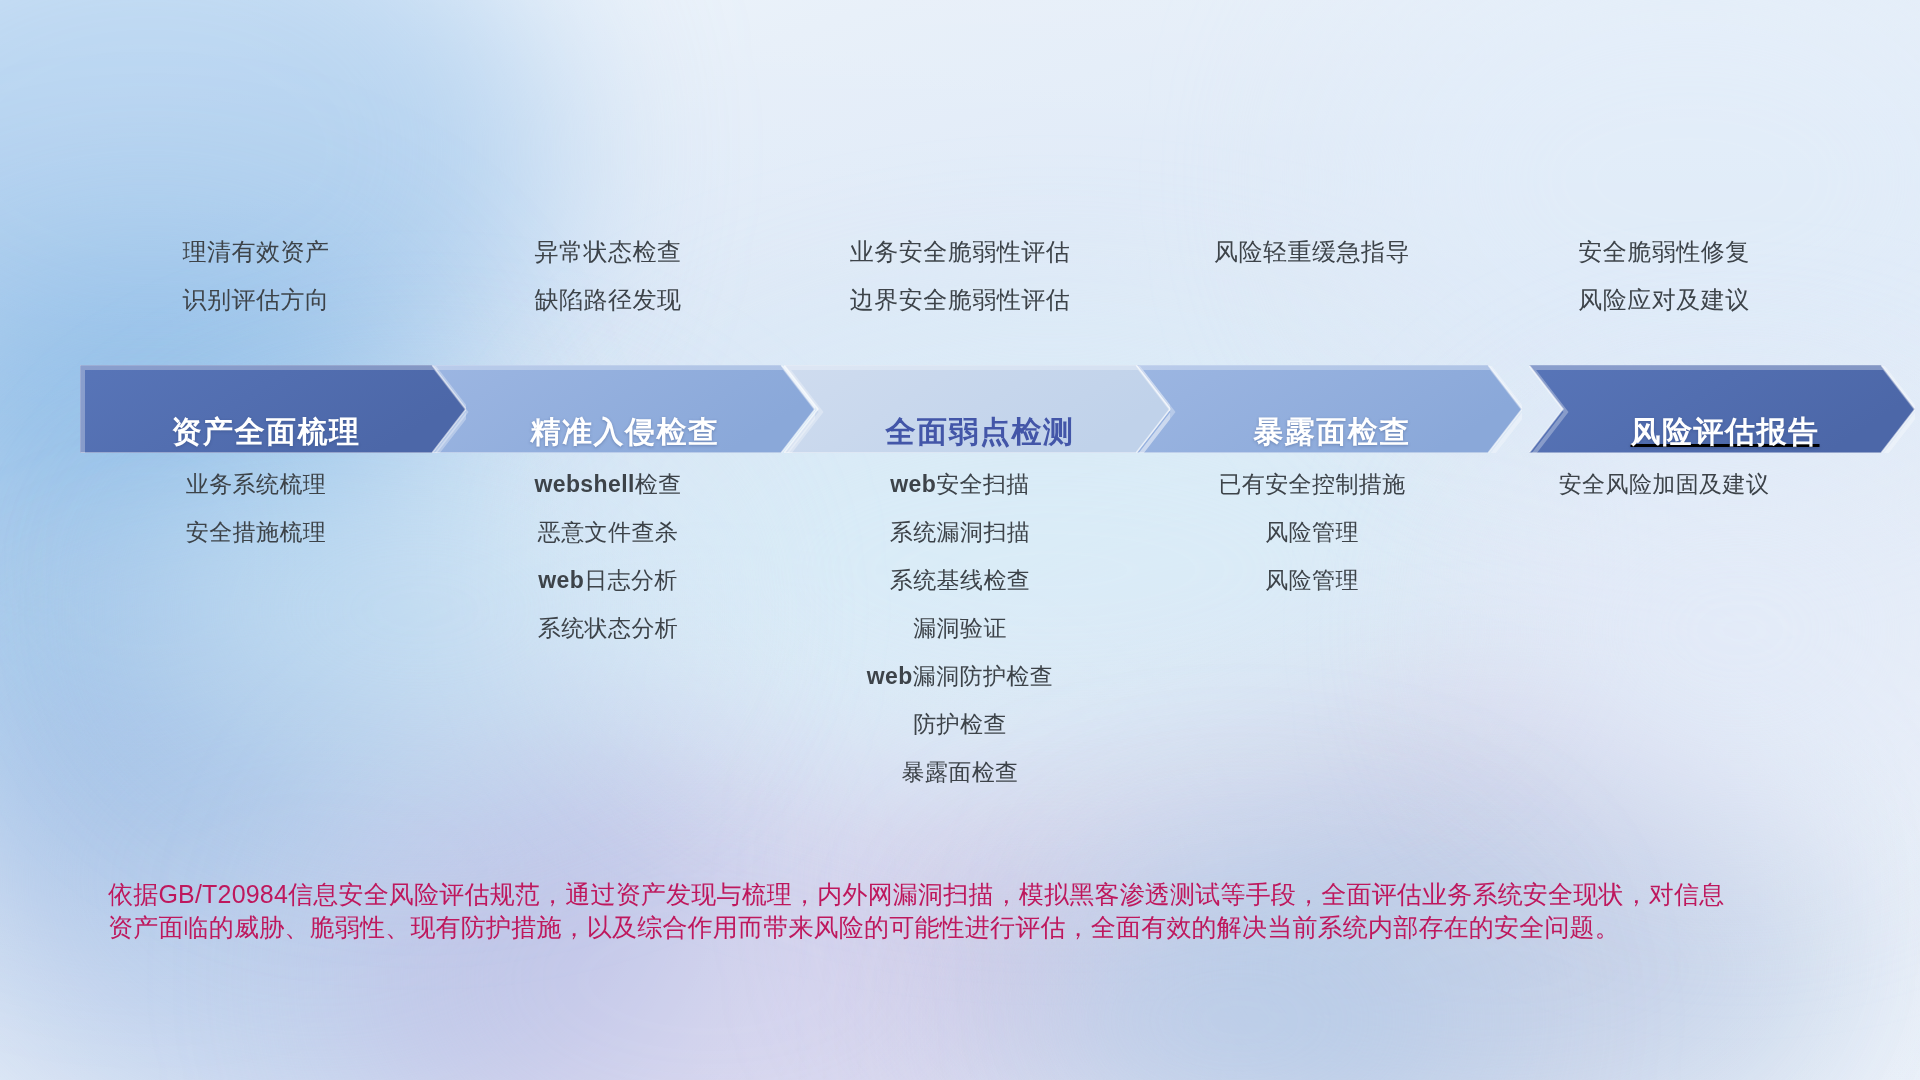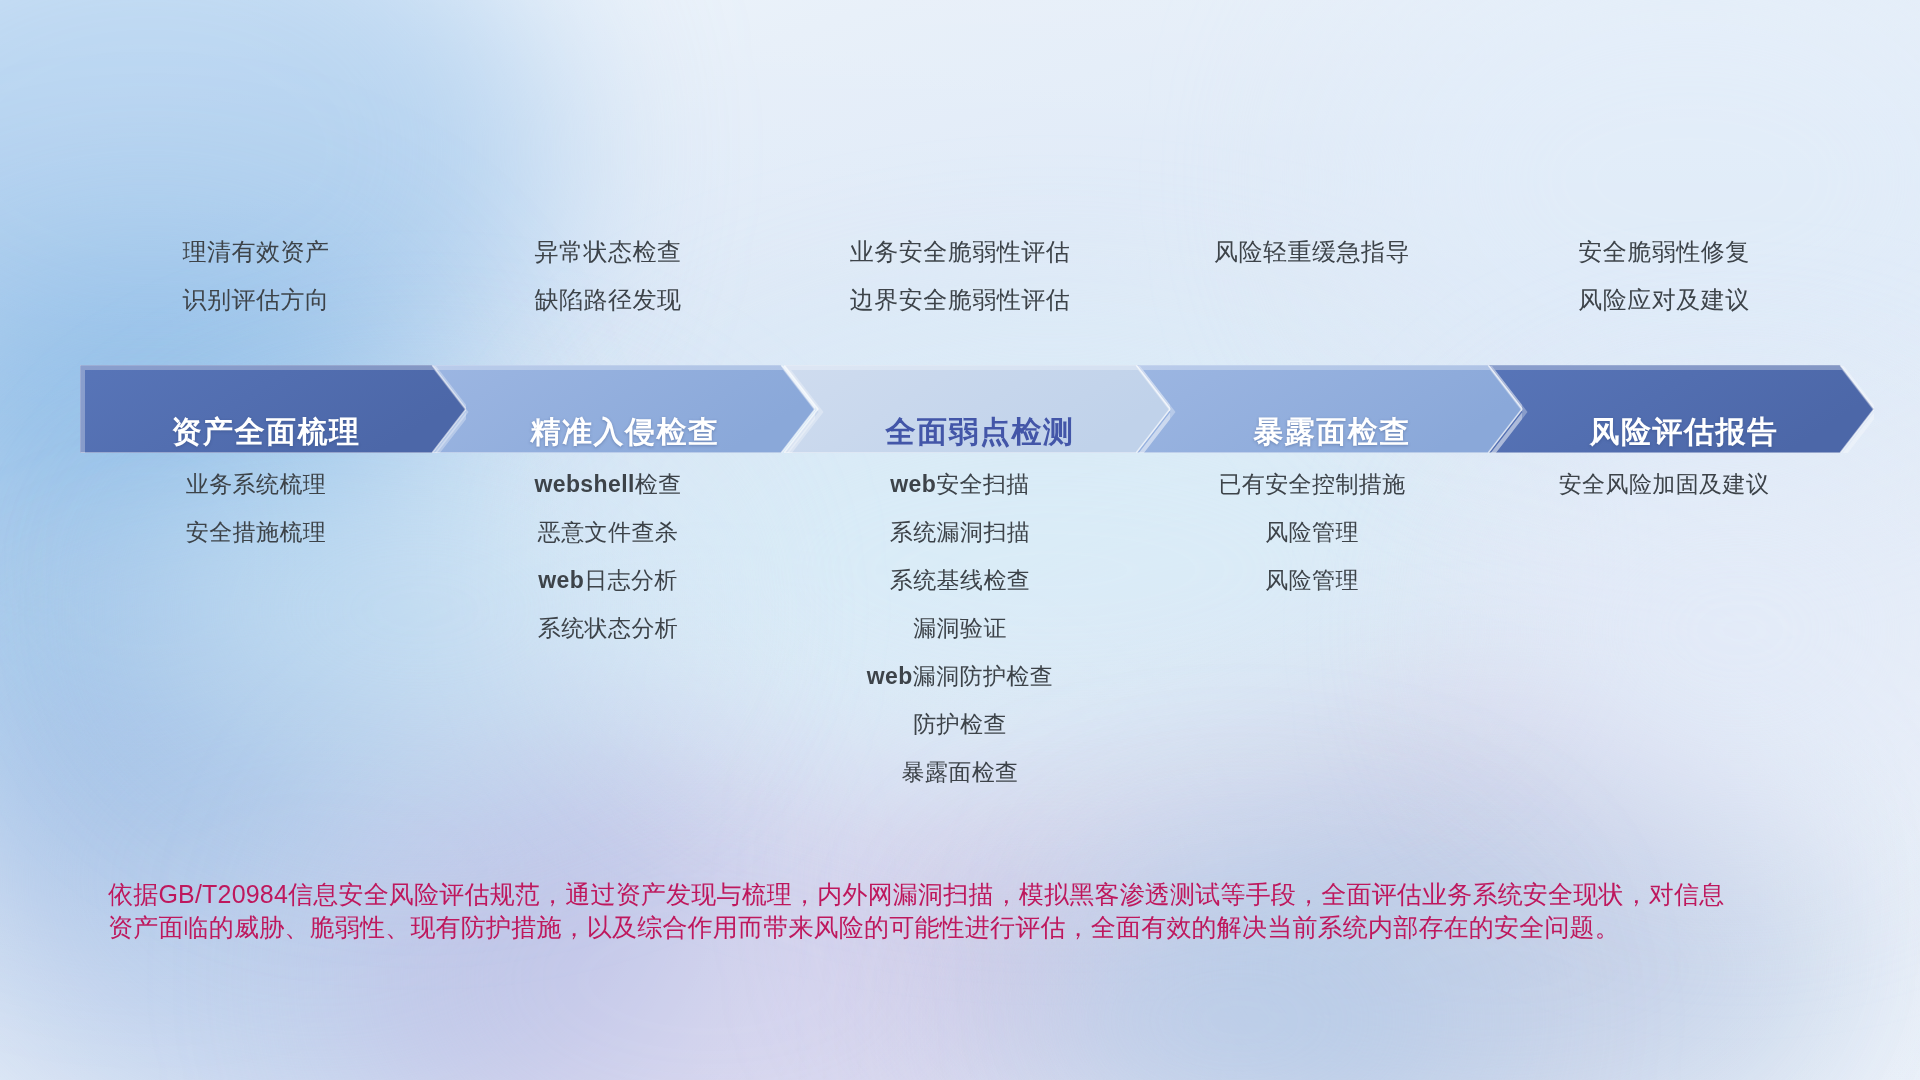--- a/index.html
+++ b/index.html
@@ -246,21 +246,21 @@
                   <stop offset="0%" stop-color="#9cb6e2"></stop>
                   <stop offset="100%" stop-color="#8aa8d9"></stop>
                 </linearGradient>
               </defs>
               <polygon points="0,0 352,0 386,44 352,88 0,88 34,44" fill="url(#g3)" stroke="rgba(255,255,255,0.55)" stroke-width="1.5"></polygon>
               <polygon points="0,0 352,0 386,44 352,88 0,88 34,44" fill="none" stroke="rgba(255,255,255,0.30)" stroke-width="4" transform="translate(3,3)"></polygon>
             </svg>
           </div>
           <span class="lbl" style="color: rgb(255, 255, 255); text-shadow: rgba(40, 60, 110, 0.35) 0px 1px 3px; margin-left: 6px;">暴露面检查</span>
         </div>
-        <div class="arrow" style="left: 1408px; width: 386px; z-index: 2;">
+        <div class="arrow" style="left: 1449px; width: 386px; z-index: 2; text-decoration: underline;">
           <div class="arrow-shape">
             <svg viewBox="0 0 386 88" preserveAspectRatio="none">
               <defs>
                 <linearGradient id="g4" x1="0" y1="0" x2="1" y2="0.35">
                   <stop offset="0%" stop-color="#5875b8"></stop>
                   <stop offset="100%" stop-color="#4c67a8"></stop>
                 </linearGradient>
               </defs>
               <polygon points="0,0 352,0 386,44 352,88 0,88 34,44" fill="url(#g4)" stroke="rgba(255,255,255,0.55)" stroke-width="1.5"></polygon>
               <polygon points="0,0 352,0 386,44 352,88 0,88 34,44" fill="none" stroke="rgba(255,255,255,0.30)" stroke-width="4" transform="translate(3,3)"></polygon>

